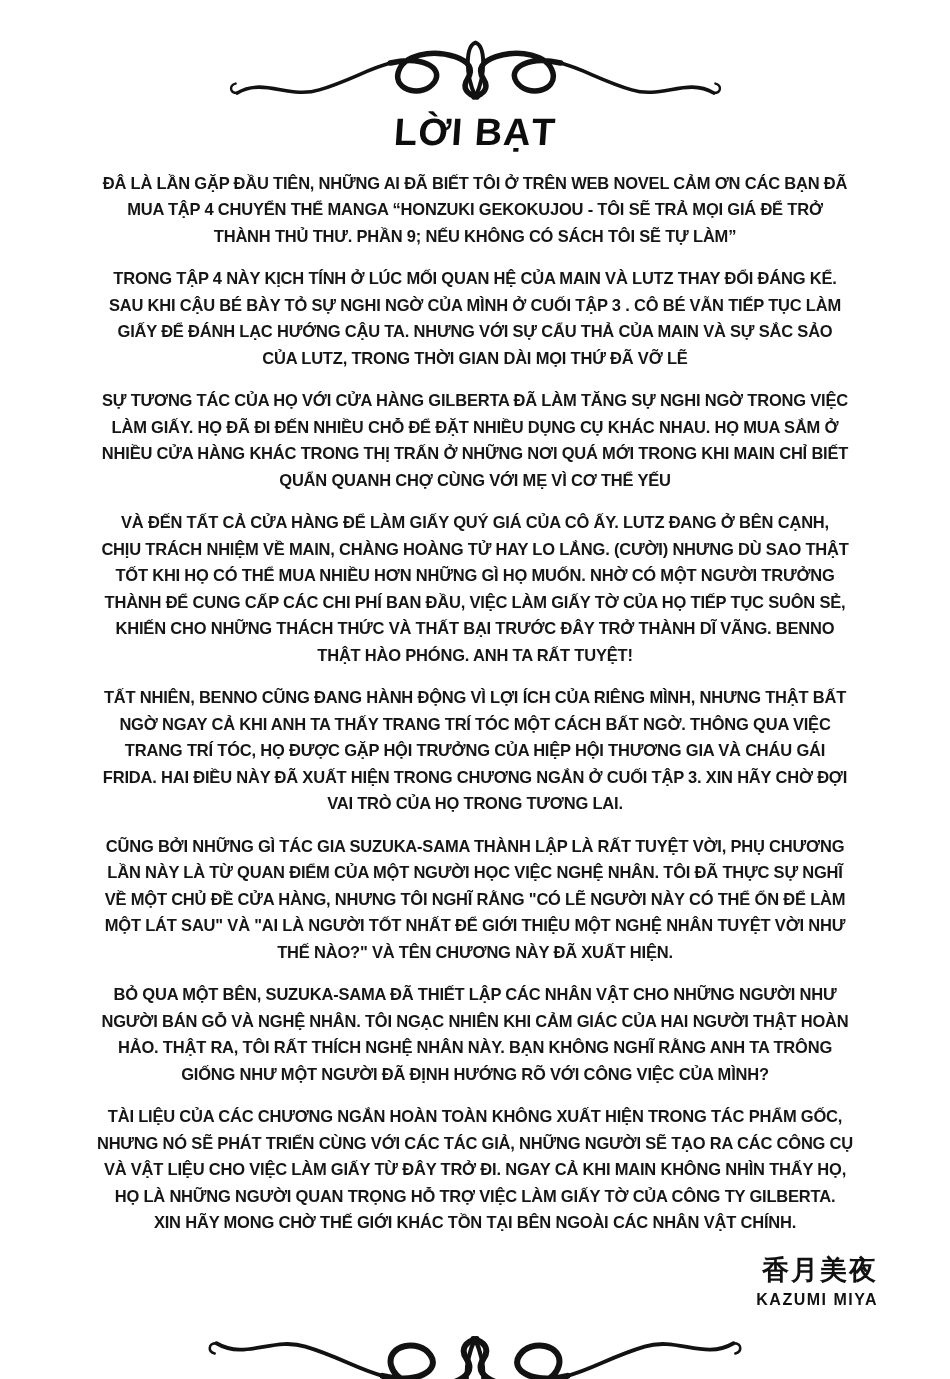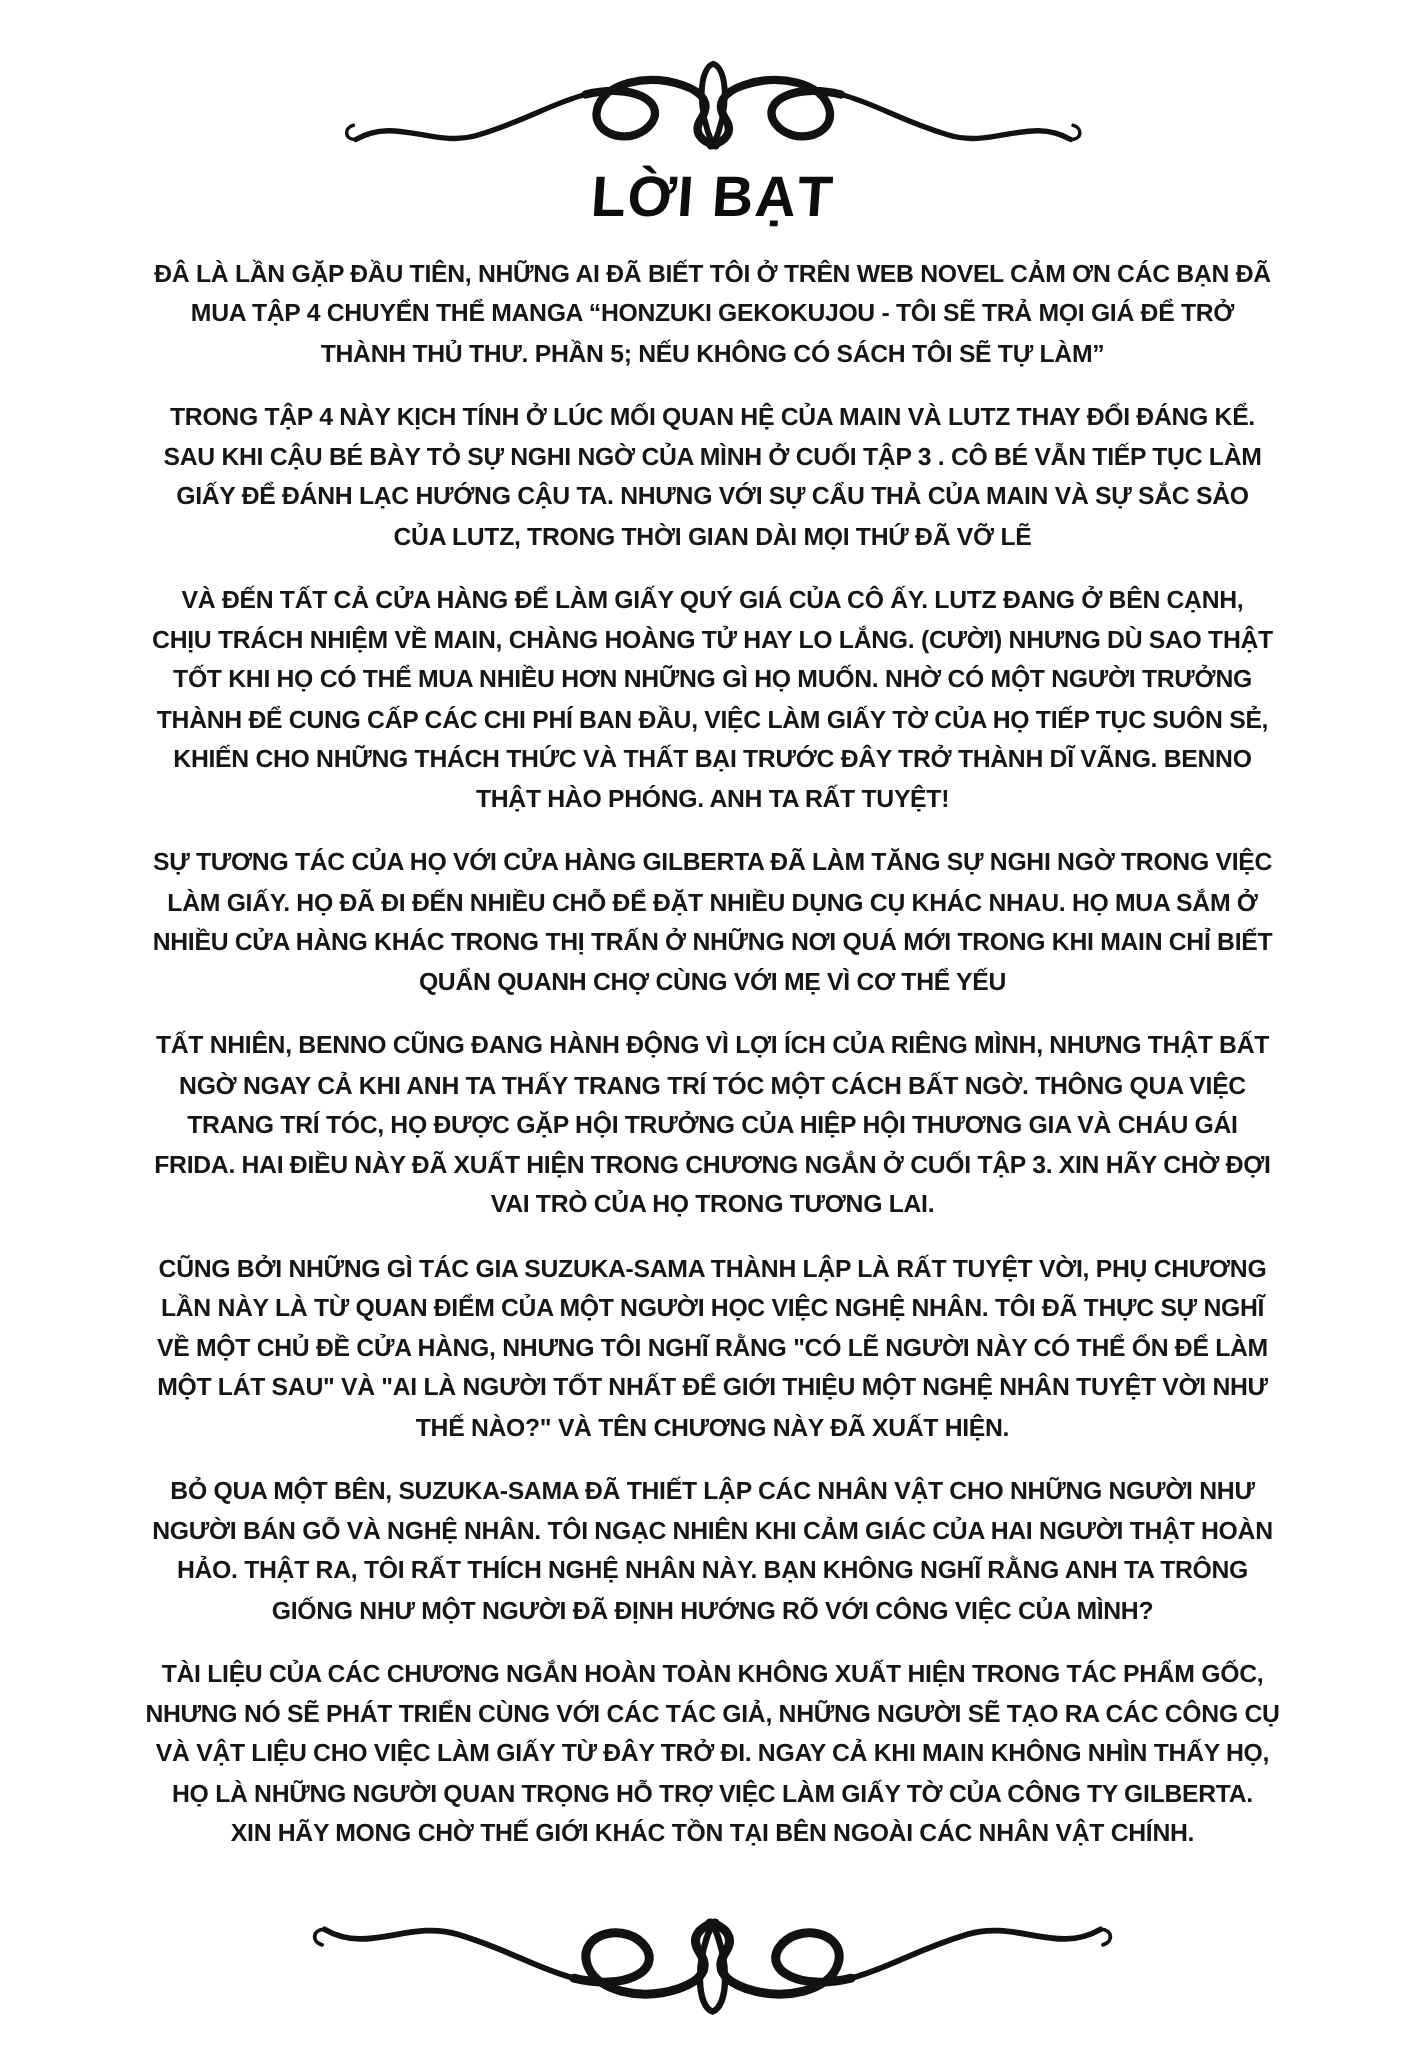--- a/index.html
+++ b/index.html
@@ -89,35 +89,35 @@
       <use href="#fl-half-top" transform="translate(640,0) scale(-1,1)"></use>
       <path d="M320,95 C 306,64 308,30 320,26 C 332,30 334,64 320,95" stroke-width="5"></path>
     </g>
   </svg>
 
   <div class="title">LỜI BẠT</div>
 
   <div class="content">
     <p class="para">ĐÂ LÀ LẦN GẶP ĐẦU TIÊN, NHỮNG AI ĐÃ BIẾT TÔI Ở TRÊN WEB NOVEL CẢM ƠN CÁC BẠN ĐÃ
 MUA TẬP 4 CHUYỂN THỂ MANGA “HONZUKI GEKOKUJOU - TÔI SẼ TRẢ MỌI GIÁ ĐỂ TRỞ
-THÀNH THỦ THƯ. PHẦN 5; NẾU KHÔNG CÓ SÁCH TÔI SẼ TỰ LÀM”</p>
+THÀNH THỦ THƯ. PHẦN 9; NẾU KHÔNG CÓ SÁCH TÔI SẼ TỰ LÀM”</p>
     <p class="para">TRONG TẬP 4 NÀY KỊCH TÍNH Ở LÚC MỐI QUAN HỆ CỦA MAIN VÀ LUTZ THAY ĐỔI ĐÁNG KỂ.
 SAU KHI CẬU BÉ BÀY TỎ SỰ NGHI NGỜ CỦA MÌNH Ở CUỐI TẬP 3 . CÔ BÉ VẪN TIẾP TỤC LÀM
 GIẤY ĐỂ ĐÁNH LẠC HƯỚNG CẬU TA. NHƯNG VỚI SỰ CẨU THẢ CỦA MAIN VÀ SỰ SẮC SẢO
 CỦA LUTZ, TRONG THỜI GIAN DÀI MỌI THỨ ĐÃ VỠ LẼ</p>
+    <p class="para">SỰ TƯƠNG TÁC CỦA HỌ VỚI CỬA HÀNG GILBERTA ĐÃ LÀM TĂNG SỰ NGHI NGỜ TRONG VIỆC
+LÀM GIẤY. HỌ ĐÃ ĐI ĐẾN NHIỀU CHỖ ĐỂ ĐẶT NHIỀU DỤNG CỤ KHÁC NHAU. HỌ MUA SẮM Ở
+NHIỀU CỬA HÀNG KHÁC TRONG THỊ TRẤN Ở NHỮNG NƠI QUÁ MỚI TRONG KHI MAIN CHỈ BIẾT
+QUẨN QUANH CHỢ CÙNG VỚI MẸ VÌ CƠ THỂ YẾU</p>
     <p class="para">VÀ ĐẾN TẤT CẢ CỬA HÀNG ĐỂ LÀM GIẤY QUÝ GIÁ CỦA CÔ ẤY. LUTZ ĐANG Ở BÊN CẠNH,
 CHỊU TRÁCH NHIỆM VỀ MAIN, CHÀNG HOÀNG TỬ HAY LO LẮNG. (CƯỜI) NHƯNG DÙ SAO THẬT
 TỐT KHI HỌ CÓ THỂ MUA NHIỀU HƠN NHỮNG GÌ HỌ MUỐN. NHỜ CÓ MỘT NGƯỜI TRƯỞNG
 THÀNH ĐỂ CUNG CẤP CÁC CHI PHÍ BAN ĐẦU, VIỆC LÀM GIẤY TỜ CỦA HỌ TIẾP TỤC SUÔN SẺ,
 KHIẾN CHO NHỮNG THÁCH THỨC VÀ THẤT BẠI TRƯỚC ĐÂY TRỞ THÀNH DĨ VÃNG. BENNO
 THẬT HÀO PHÓNG. ANH TA RẤT TUYỆT!</p>
-    <p class="para">SỰ TƯƠNG TÁC CỦA HỌ VỚI CỬA HÀNG GILBERTA ĐÃ LÀM TĂNG SỰ NGHI NGỜ TRONG VIỆC
-LÀM GIẤY. HỌ ĐÃ ĐI ĐẾN NHIỀU CHỖ ĐỂ ĐẶT NHIỀU DỤNG CỤ KHÁC NHAU. HỌ MUA SẮM Ở
-NHIỀU CỬA HÀNG KHÁC TRONG THỊ TRẤN Ở NHỮNG NƠI QUÁ MỚI TRONG KHI MAIN CHỈ BIẾT
-QUẨN QUANH CHỢ CÙNG VỚI MẸ VÌ CƠ THỂ YẾU</p>
     <p class="para">TẤT NHIÊN, BENNO CŨNG ĐANG HÀNH ĐỘNG VÌ LỢI ÍCH CỦA RIÊNG MÌNH, NHƯNG THẬT BẤT
 NGỜ NGAY CẢ KHI ANH TA THẤY TRANG TRÍ TÓC MỘT CÁCH BẤT NGỜ. THÔNG QUA VIỆC
 TRANG TRÍ TÓC, HỌ ĐƯỢC GẶP HỘI TRƯỞNG CỦA HIỆP HỘI THƯƠNG GIA VÀ CHÁU GÁI
 FRIDA. HAI ĐIỀU NÀY ĐÃ XUẤT HIỆN TRONG CHƯƠNG NGẮN Ở CUỐI TẬP 3. XIN HÃY CHỜ ĐỢI
 VAI TRÒ CỦA HỌ TRONG TƯƠNG LAI.</p>
     <p class="para">CŨNG BỞI NHỮNG GÌ TÁC GIA SUZUKA-SAMA THÀNH LẬP LÀ RẤT TUYỆT VỜI, PHỤ CHƯƠNG
 LẦN NÀY LÀ TỪ QUAN ĐIỂM CỦA MỘT NGƯỜI HỌC VIỆC NGHỆ NHÂN. TÔI ĐÃ THỰC SỰ NGHĨ
 VỀ MỘT CHỦ ĐỀ CỬA HÀNG, NHƯNG TÔI NGHĨ RẰNG "CÓ LẼ NGƯỜI NÀY CÓ THỂ ỔN ĐỂ LÀM
 MỘT LÁT SAU" VÀ "AI LÀ NGƯỜI TỐT NHẤT ĐỂ GIỚI THIỆU MỘT NGHỆ NHÂN TUYỆT VỜI NHƯ
 THẾ NÀO?" VÀ TÊN CHƯƠNG NÀY ĐÃ XUẤT HIỆN.</p>
@@ -125,20 +125,24 @@
 NGƯỜI BÁN GỖ VÀ NGHỆ NHÂN. TÔI NGẠC NHIÊN KHI CẢM GIÁC CỦA HAI NGƯỜI THẬT HOÀN
 HẢO. THẬT RA, TÔI RẤT THÍCH NGHỆ NHÂN NÀY. BẠN KHÔNG NGHĨ RẰNG ANH TA TRÔNG
 GIỐNG NHƯ MỘT NGƯỜI ĐÃ ĐỊNH HƯỚNG RÕ VỚI CÔNG VIỆC CỦA MÌNH?</p>
     <p class="para">TÀI LIỆU CỦA CÁC CHƯƠNG NGẮN HOÀN TOÀN KHÔNG XUẤT HIỆN TRONG TÁC PHẨM GỐC,
 NHƯNG NÓ SẼ PHÁT TRIỂN CÙNG VỚI CÁC TÁC GIẢ, NHỮNG NGƯỜI SẼ TẠO RA CÁC CÔNG CỤ
 VÀ VẬT LIỆU CHO VIỆC LÀM GIẤY TỪ ĐÂY TRỞ ĐI. NGAY CẢ KHI MAIN KHÔNG NHÌN THẤY HỌ,
 HỌ LÀ NHỮNG NGƯỜI QUAN TRỌNG HỖ TRỢ VIỆC LÀM GIẤY TỜ CỦA CÔNG TY GILBERTA.
 XIN HÃY MONG CHỜ THẾ GIỚI KHÁC TỒN TẠI BÊN NGOÀI CÁC NHÂN VẬT CHÍNH.</p>
   </div>
 
+  <div class="signature">
+    <div class="sig-kanji">香月美夜</div>
+    <div class="sig-romaji">KAZUMI MIYA</div>
+  </div>
 
   <svg class="flourish flourish--bottom" viewBox="0 0 640 130" xmlns="http://www.w3.org/2000/svg" aria-hidden="true">
     <g fill="none" stroke="#121212" stroke-linecap="round">
       <g id="fl-half-bottom">
         <path d="M16,78 C8,80 8,90 18,90" stroke-width="3"></path>
         <path d="M18,90 C 52,70 84,98 122,86 C 162,74 182,60 212,52" stroke-width="4.5"></path>
         <path d="M212,52 C 252,42 280,58 268,76 C 254,96 216,88 222,64 C 228,42 264,34 294,44 C 312,50 318,60 310,72 C 302,84 310,92 322,95" stroke-width="7"></path>
       </g>
       <use href="#fl-half-bottom" transform="translate(640,0) scale(-1,1)"></use>
       <path d="M320,95 C 306,64 308,30 320,26 C 332,30 334,64 320,95" stroke-width="5"></path>

